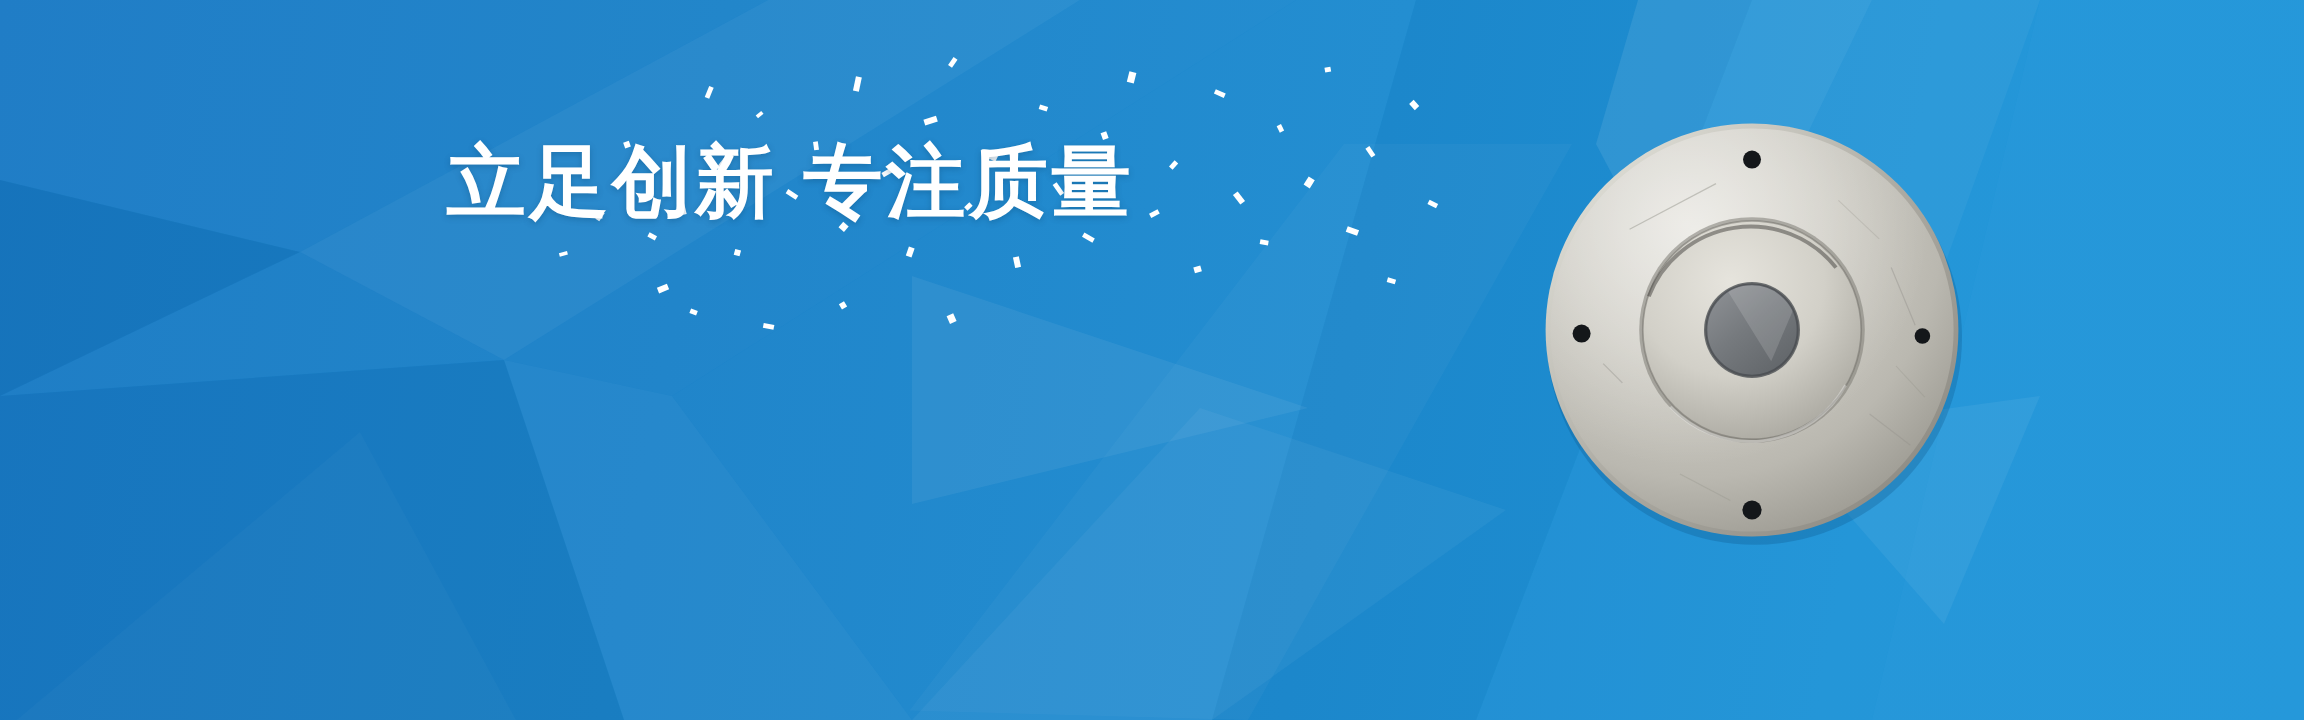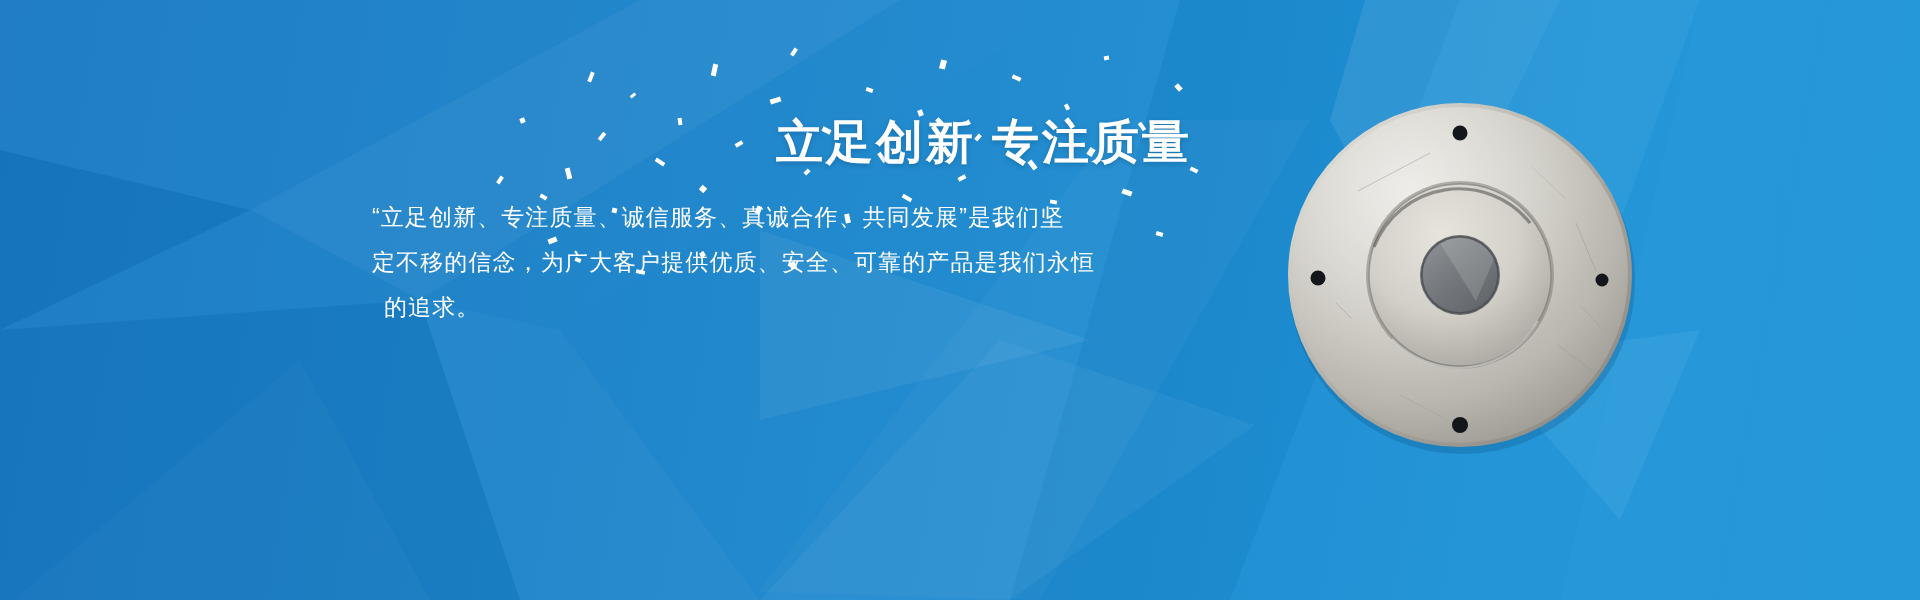--- a/index.html
+++ b/index.html
@@ -44,30 +44,29 @@
 
   
   .copy {
     position: absolute;
     left: 372px;
     top: 118px;
     width: 820px;
   }
 
   .headline {
-    font-size: 47px;
+    font-size: 66px;
     line-height: 1;
     font-weight: 700;
     color: #ffffff;
     letter-spacing: 3px;
     white-space: nowrap;
     text-shadow: 0 2px 5px rgba(6, 58, 98, 0.30);
     margin: 0;
     padding: 0;
-    text-align: right;
   }
 
   .paragraph {
     margin: 0;
     padding: 0;
     margin-top: 30px;
   }
   .para-line {
     font-size: 23px;
     line-height: 45px;
@@ -160,25 +159,20 @@
     <div class="shard" style="left:466px;top:210px;width:7px;height:3px;transform:rotate(-15deg);"></div>
     <div class="shard" style="left:575px;top:258px;width:6px;height:4px;transform:rotate(21deg);"></div>
     <div class="shard" style="left:700px;top:252px;width:5px;height:5px;transform:rotate(-31deg);"></div>
     <div class="shard" style="left:636px;top:270px;width:9px;height:4px;transform:rotate(11deg);"></div>
     <div class="shard" style="left:790px;top:262px;width:6px;height:7px;transform:rotate(-24deg);"></div>
   </div>
 
   <div class="copy">
     <h1 class="headline">立足创新  专注质量</h1>
 
-    <div class="paragraph">
-      <div class="para-line">“立足创新、专注质量、诚信服务、真诚合作、共同发展”是我们坚</div>
-      <div class="para-line">定不移的信念，为广大客户提供优质、安全、可靠的产品是我们永恒</div>
-      <div class="para-line indent">的追求。</div>
-    </div>
   </div>
 
   <div class="product">
     <svg width="360" height="360" viewBox="0 0 360 360">
       <defs>
         <radialGradient id="discFace" cx="36%" cy="26%" r="82%">
           <stop offset="0%" stop-color="#e2e0d9"></stop>
           <stop offset="40%" stop-color="#cfcdc5"></stop>
           <stop offset="74%" stop-color="#bab8b0"></stop>
           <stop offset="100%" stop-color="#9a9890"></stop>

